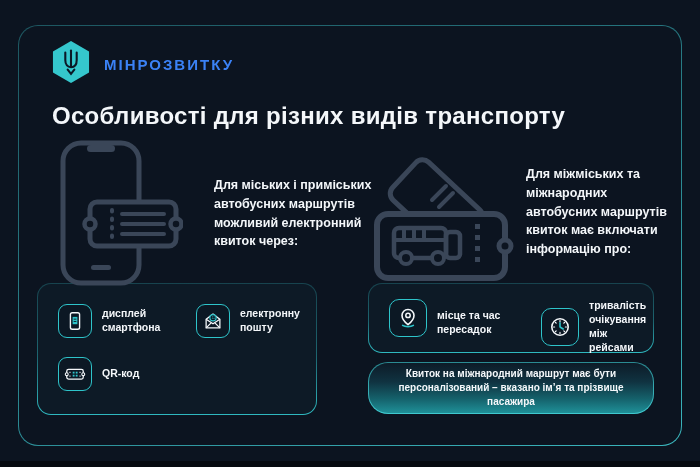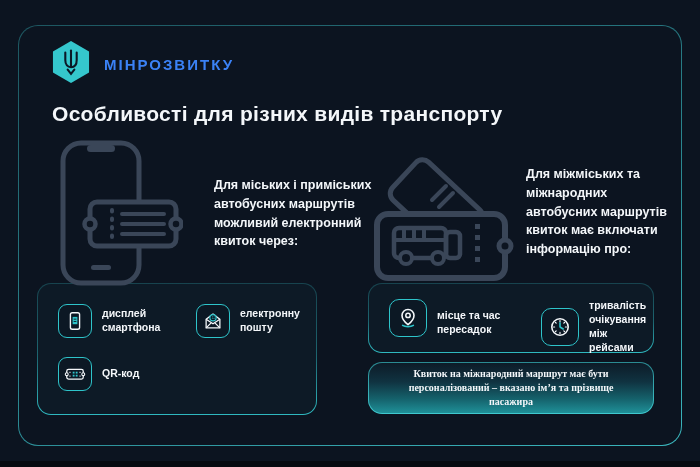--- a/index.html
+++ b/index.html
@@ -8,21 +8,21 @@
     overflow:hidden; font-family:"Liberation Sans", sans-serif; color:#f4f7fa;
   }
   .frame {
     position:absolute; left:18px; top:25px; width:662px; height:419px;
     border:1px solid transparent; border-radius:20px;
     background: linear-gradient(#0c1420,#0c1420) padding-box,
                 linear-gradient(160deg,#1d5660 0%, #2b8a93 60%, #3ab6bd 100%) border-box;
   }
   .logo-row { position:absolute; left:52px; top:40px; display:flex; align-items:center; gap:14px; z-index:3; }
   .brand { color:#3b82f6; font-size:15px; font-weight:bold; letter-spacing:2px; }
-  .heading { position:absolute; left:52px; top:102px; font-size:21px; font-weight:800; letter-spacing:.3px; z-index:3; }
+  .heading { position:absolute; left:52px; top:102px; font-size:24px; font-weight:800; letter-spacing:.3px; z-index:3; }
 
   .illu { position:absolute; z-index:2; }
   .phone-illu { left:58px; top:140px; }
   .bus-illu  { left:372px; top:148px; }
 
   .intro { position:absolute; font-size:12.5px; font-weight:bold; line-height:1.5; z-index:3; }
   .left-intro  { left:188px; top:176px; width:182px;margin-left:26px; }
   .right-intro { left:526px; top:165px; width:142px; }
 
   .panel {
@@ -44,24 +44,24 @@
 
   .lp-1 { left:20px;  top:20px; }
   .lp-2 { left:158px; top:20px; }
   .lp-3 { left:20px;  top:73px; }
   .lp-4 { left:158px; top:73px; }
   .rp-1 { left:20px;  top:15px;align-items:flex-end; }
   .rp-2 { left:148px; top:15px;padding-left:24px; }
 
   .note-box {
     position:absolute; left:368px; top:362px; width:284px; height:50px;
-    border:1px solid transparent; border-radius:14px; z-index:1;
+    border:1px solid transparent; border-radius:20px; z-index:1;
     background: linear-gradient(180deg,#0d1b28 0%, #103341 38%, #15626c 72%, #1f9098 100%) padding-box,
                 linear-gradient(180deg,#2a8a92,#3fc9cf) border-box;
-    display:flex; align-items:center; justify-content:center; text-align:center;font-family:Liberation Serif, serif;
+    display:flex; align-items:center; justify-content:center; text-align:center;
   }
   .note-text { font-size:10px; font-weight:600; line-height:1.38; padding:0 22px; }
 
   .bottom-strip { position:absolute; left:0; bottom:0; width:700px; height:6px; background:#060a10; z-index:0; }
 </style>
 </head>
 <body>
 
 <div id="slide">
   <div class="frame"></div>

